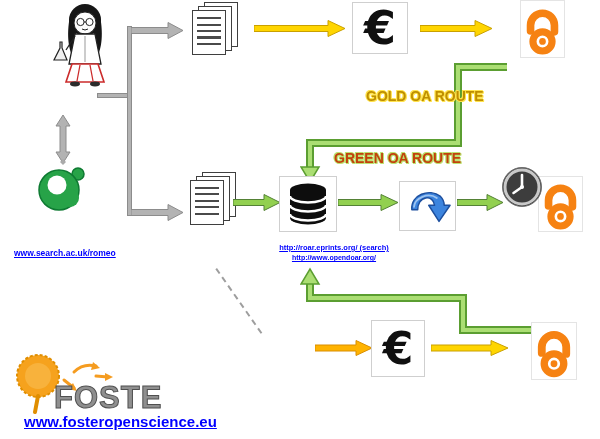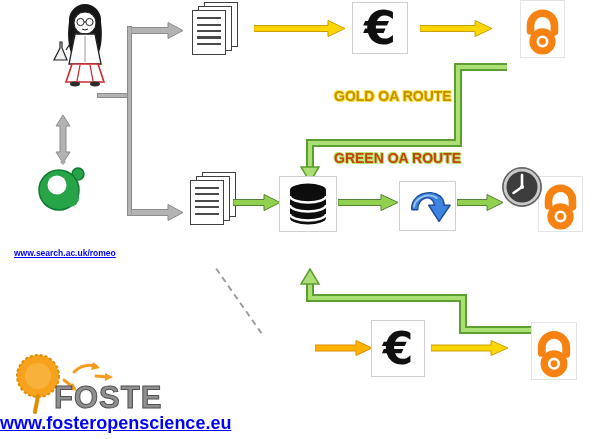--- a/index.html
+++ b/index.html
@@ -4,21 +4,21 @@
 <style>
   html,body{margin:0;padding:0;background:#fff;}
   .canvas{position:relative;width:600px;height:439px;background:#ffffff;overflow:hidden;
           font-family:"Liberation Sans",sans-serif;}
   .abs{position:absolute;}
   .box{position:absolute;background:#fff;border:1px solid #cfcfcf;
        display:flex;align-items:center;justify-content:center;box-sizing:border-box;}
   .euro{font-weight:bold;color:#101010;line-height:1;font-family:"DejaVu Sans",sans-serif;}
   .route-label{position:absolute;font-weight:bold;font-size:14px;white-space:nowrap;}
   .gold-label{color:#BF8F00;
-    text-shadow:-1px 0 #FFE34D,1px 0 #FFE34D,0 -1px #FFE34D,0 1px #FFE34D,1px 1px #FFE34D,-1px -1px #FFE34D;}
+    text-shadow:-1px 0 #FFE34D,1px 0 #FFE34D,0 -1px #FFE34D,0 1px #FFE34D,1px 1px #FFE34D,-1px -1px #FFE34D;margin-left:32px;}
   .green-label{color:#c2410c;
     text-shadow:-1px 0 #BCE271,1px 0 #BCE271,0 -1px #BCE271,0 1px #BCE271,1px 1px #BCE271,-1px -1px #BCE271;}
   .link{position:absolute;color:#0000FF;text-decoration:underline;font-weight:bold;
         white-space:nowrap;cursor:pointer;}
   .gline{position:absolute;background:#b3b3b3;border:1px solid #8c8c8c;box-sizing:border-box;}
   .docstack{position:absolute;width:48px;height:56px;}
   .page{position:absolute;width:34px;height:45px;background:#fff;border:1.5px solid #3f3f3f;box-sizing:border-box;}
   .page.p1{left:12px;top:0;}
   .page.p2{left:6px;top:4px;}
   .page.p3{left:0;top:8px;}
@@ -182,20 +182,24 @@
   <div class="abs" style="left:501px;top:166px;">
     <svg width="42" height="42" viewBox="0 0 42 42">
       <circle cx="21" cy="21" r="19.5" fill="#3d3d3d" stroke="#6e6e6e" stroke-width="1"></circle>
       <circle cx="21" cy="21" r="17" fill="#3d3d3d" stroke="#c9c9c9" stroke-width="3"></circle>
       <line x1="21" y1="21" x2="21" y2="9" stroke="#fff" stroke-width="2.6" stroke-linecap="round"></line>
       <line x1="21" y1="21" x2="12.5" y2="27" stroke="#fff" stroke-width="2.6" stroke-linecap="round"></line>
       <circle cx="21" cy="21" r="2" fill="#fff"></circle>
     </svg>
   </div>
 
+  <div class="abs" style="left:258px;top:242px;width:152px;text-align:center;">
+    <a class="link" style="position:static;display:block;font-size:7.5px;line-height:11px;">http://roar.eprints.org/ (search)</a>
+    <a class="link" style="position:static;display:block;font-size:7px;line-height:10px;">http://www.opendoar.org/</a>
+  </div>
 
   <div class="dashed-diagonal"></div>
 
   <div class="abs" style="left:300px;top:263px;">
     <svg width="245" height="75" viewBox="0 0 245 75">
       <path d="M239 67 H163 V35 H10 V21" fill="none" stroke="#5B9E31" stroke-width="8"></path>
       <path d="M239 67 H163 V35 H10 V21" fill="none" stroke="#ABDE73" stroke-width="4"></path>
       <polygon points="1,21 19,21 10,6" fill="#ABDE73" stroke="#5B9E31" stroke-width="1.5"></polygon>
     </svg>
   </div>
@@ -232,16 +236,16 @@
       <path d="M62 30 L72 38" stroke="#F59C20" stroke-width="3" stroke-linecap="round"></path>
       <polygon points="75,41 66,39 71,33" fill="#F59C20"></polygon>
       <path d="M72 22 C 78 16, 86 14, 94 16" stroke="#F59C20" stroke-width="3" fill="none" stroke-linecap="round"></path>
       <polygon points="98,18 89,20 91,12" fill="#F59C20"></polygon>
       <path d="M94 26 L106 27" stroke="#F59C20" stroke-width="3" stroke-linecap="round"></path>
       <polygon points="111,27 103,31 103,23" fill="#F59C20"></polygon>
       <text x="52" y="58" font-family="Liberation Sans, sans-serif" font-size="31" font-weight="bold" fill="#8f8f8f" stroke="#505050" stroke-width="1" letter-spacing="1">FOSTER</text>
     </svg>
   </div>
 
-  <a class="link" style="left:0;top:413px;font-size:18px;">www.fosteropenscience.eu</a>
+  <a class="link" style="left:24px;top:413px;font-size:15px;">www.fosteropenscience.eu</a>
 
 
 </div>
 
 </body></html>

